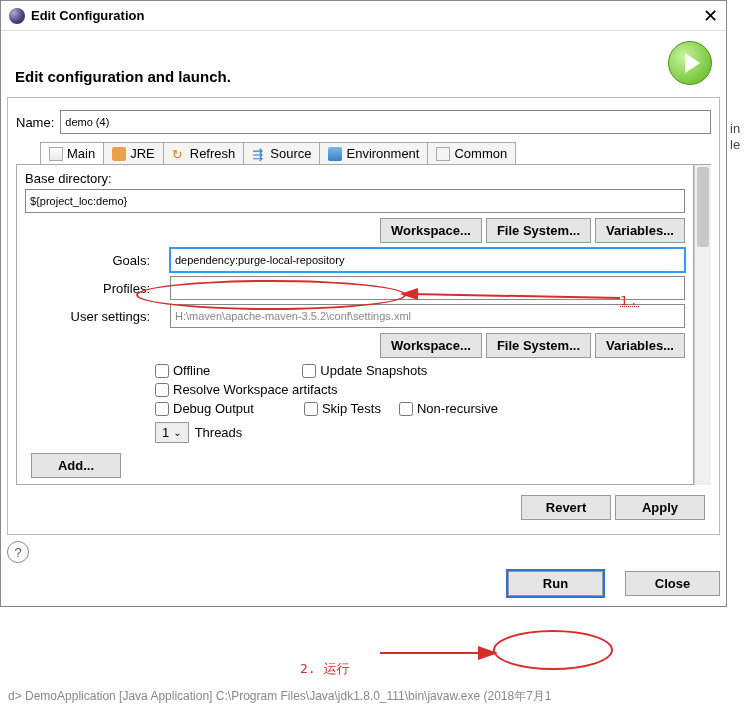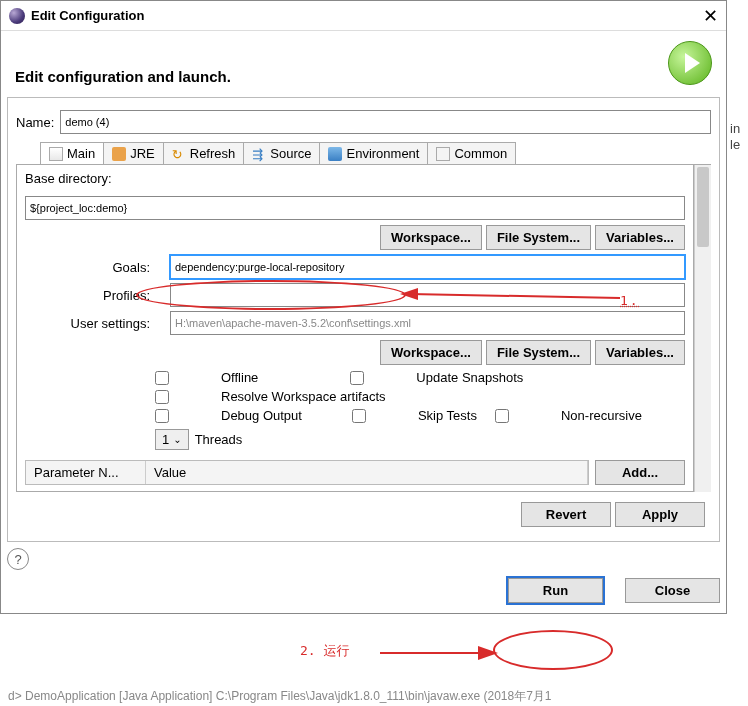--- a/index.html
+++ b/index.html
@@ -28,41 +28,41 @@
 .scrollbar .thumb { position: absolute; top: 2px; left: 2px; right: 2px; height: 80px; background: #c8c8c8; border-radius: 2px; }
 .btn { background: #e5e5e5; border: 1px solid #999; padding: 4px 10px; min-width: 90px; text-align: center; margin-left: 4px; cursor: default; font-weight: bold; }
 .btnrow-right { display: flex; justify-content: flex-end; margin: 5px 0; }
 .form-row { display: flex; align-items: center; margin: 4px 0; }
 .form-row label { width: 125px; text-align: right; margin-right: 20px; }
 .form-row input { flex: 1; }
 .goals-input { outline: 2px solid #3399ff; outline-offset: -1px; }
 .grayval { color: #888; }
 .checks { margin-left: 130px; }
 .checkrow { display: flex; gap: 18px; margin: 4px 0; align-items: center; }
-.check { display: flex; align-items: center; gap: 48px; }
+.check { display: flex; align-items: center; }
 .check input { margin: 0 4px 0 0; width: 14px; height: 14px; }
 .threads-row { display: flex; align-items: center; margin: 6px 0 10px 130px; }
 .spinner { display: flex; align-items: center; border: 1px solid #999; background: #efefef; padding: 2px 6px; margin-right: 6px; }
 .spinner .chev { font-size: 10px; margin-left: 4px; }
 .paramtable { display: flex; border: 1px solid #bbb; background: #fafafa; }
 .paramtable .colh { padding: 4px 8px; border-right: 1px solid #ccc; background: #f4f4f4; }
 .paramtable .colh.pn { width: 120px; }
 .paramtable .colh.val { flex: 1; }
 .addbtn { margin-left: 6px; }
 .footerbtns { display: flex; justify-content: flex-end; padding: 10px 6px 6px; }
 .helpicon { width: 22px; height: 22px; border: 1px solid #888; border-radius: 50%; display: flex; align-items: center; justify-content: center; color: #555; margin-left: 6px; margin-bottom: 4px; }
 .runcloserow { display: flex; justify-content: flex-end; padding: 4px 6px 10px; gap: 18px; }
 .runbtn { outline: 2px solid #2a72d4; outline-offset: 0; min-width: 95px; }
 .closebtn { min-width: 95px; }
 .anno-arrow1 { position: absolute; left: 400px; top: 276px; pointer-events: none; }
 .anno-ellipse1 { position: absolute; left: 136px; top: 280px; width: 270px; height: 30px; border: 2px solid #d82b2b; border-radius: 50%; pointer-events: none; }
 .anno-label1 { position: absolute; left: 620px; top: 293px; color: #d82b2b; font-family: monospace; letter-spacing: 2px; pointer-events: none; text-decoration: underline dotted; }
 .anno-ellipse2 { position: absolute; left: 493px; top: 630px; width: 120px; height: 40px; border: 2px solid #d82b2b; border-radius: 50%; pointer-events: none; }
 .anno-arrow2 { position: absolute; left: 380px; top: 640px; pointer-events: none; }
-.anno-label2 { position: absolute; left: 300px; top: 642px; color: #d82b2b; font-family: monospace; pointer-events: none; }
+.anno-label2 { position: absolute; left: 300px; top: 660px; color: #d82b2b; font-family: monospace; pointer-events: none; }
 .bottom-strip { position: absolute; left: 0; top: 686px; width: 748px; color: #888; font-size: 12px; padding: 2px 8px; white-space: nowrap; overflow: hidden; }
 .bg-text { position: absolute; left: 730px; top: 120px; color: #444; font-size: 14px; font-family: monospace; }
 </style>
 </head>
 <body>
 
 <div class="bg-text"><span>in</span><br><span>le</span></div>
 
 <div class="window">
 
@@ -108,21 +108,21 @@
         </div>
       <div class="tab">
           <span class="ticon" style="border:1px solid #aaa;"></span>
           <span>Common</span>
         </div>
     </div>
 
     <div class="panel-scroll">
       <div class="panel">
         <div>Base directory:</div>
-        <input type="text" style="width: 100%; margin-top: 10px;" value="${project_loc:demo}">
+        <input type="text" style="width: 100%; margin-top: 3px;" value="${project_loc:demo}">
         <div class="btnrow-right">
           <div class="btn">Workspace...</div>
           <div class="btn">File System...</div>
           <div class="btn">Variables...</div>
         </div>
 
         <div class="form-row">
           <label>Goals:</label>
           <input type="text" class="goals-input" value="dependency:purge-local-repository" style="">
         </div>
@@ -175,24 +175,20 @@
 
         <div class="threads-row">
           <div class="spinner">
               <span>1</span>
               <span class="chev">⌄</span>
             </div>
           <span>Threads</span>
         </div>
 
         <div style="display:flex;align-items:stretch;">
-          <div class="paramtable" style="flex:1;">
-            <div class="colh pn">Parameter N...</div>
-            <div class="colh val">Value</div>
-          </div>
           <div class="btn addbtn">Add...</div>
         </div>
       </div>
       <div class="scrollbar">
           <div class="thumb"></div>
         </div>
     </div>
 
     <div class="footerbtns">
       <div class="btn">Revert</div>

